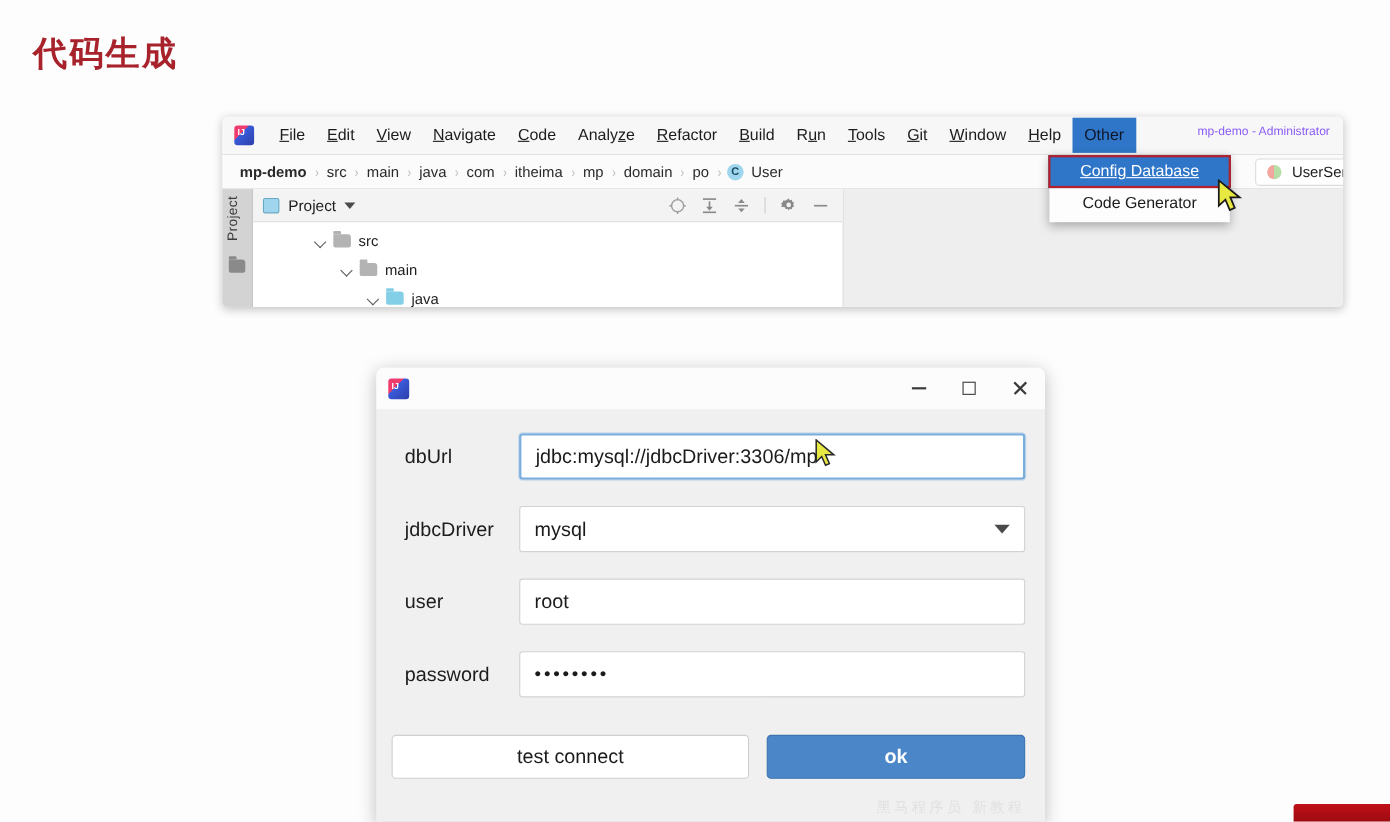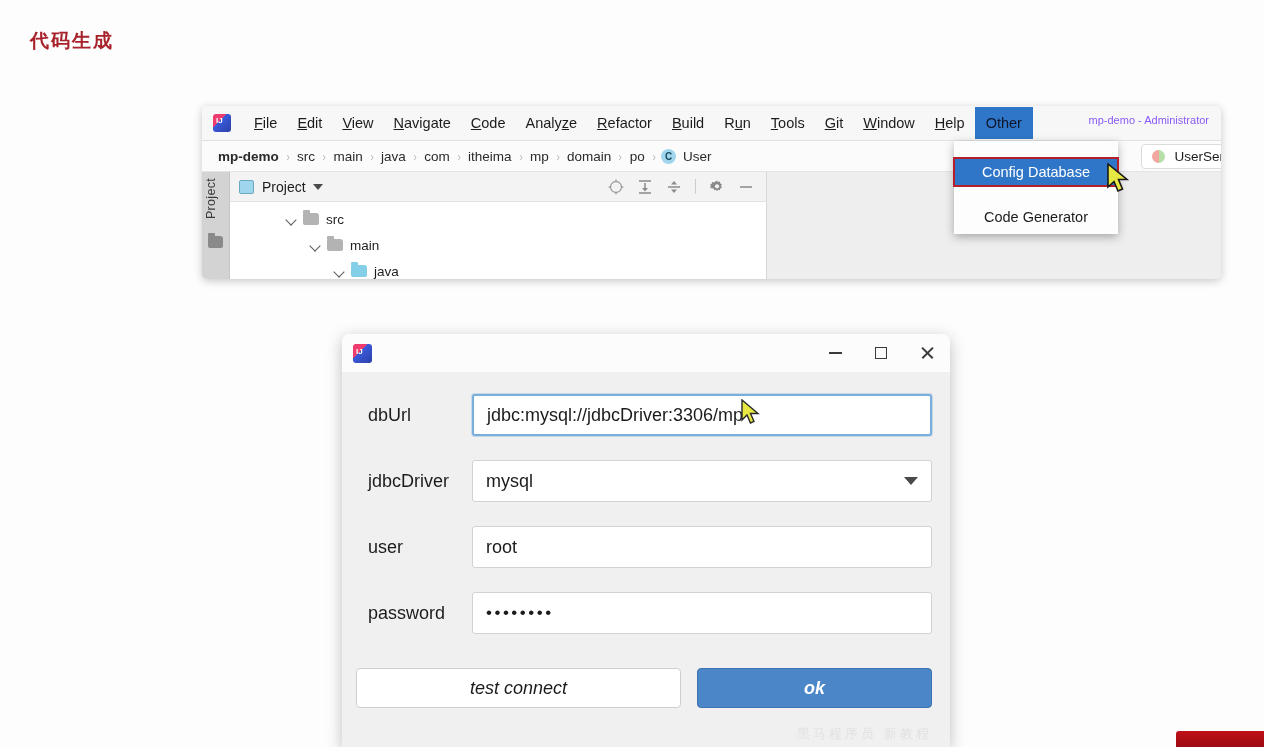--- a/index.html
+++ b/index.html
@@ -8,21 +8,21 @@
     background: #fdfdfd;
     font-family: "Liberation Sans", sans-serif;
     overflow: hidden;
     position: relative;
   }
 
   
   .slide-title {
     position: absolute;
     left: 30px; top: 28px;
-    font-size: 19px;
+    font-size: 31px;
     font-weight: bold;
     color: #a8222b;
     letter-spacing: 2px;
     font-family: "DejaVu Sans", sans-serif;
   }
 
   
   .ide-window {
     position: absolute;
     left: 202px; top: 106px;
@@ -251,22 +251,23 @@
     display: flex;
     align-items: center;
     justify-content: center;
     font-size: 14.5px;
     color: #1c1c1c;
   }
   .dd-item.selected {
     background: #2f76c8;
     color: #ffffff;
     border: 2px solid #b4202a;
-    margin: 16px -1px;
+    margin: 0 -1px;
     height: 30px;
+    text-decoration: underline;
   }
 
   
   .cursor { position: absolute; z-index: 60; pointer-events: none; }
 
   
   .dialog {
     position: absolute;
     left: 342px; top: 334px;
     width: 608px; height: 413px;
@@ -350,21 +351,20 @@
     border-left: 7px solid transparent;
     border-right: 7px solid transparent;
     border-top: 8px solid #4a4a4a;
   }
   .pw-dots { letter-spacing: 2.5px; font-size: 17px; color: #1b1b1b; }
 
   .dlg-buttons {
     display: flex;
     gap: 16px;
     padding: 10px 18px 0 14px;
-    font-style: italic;
   }
   .btn {
     height: 40px;
     border-radius: 4px;
     display: flex;
     align-items: center;
     justify-content: center;
     font-size: 18px;
   }
   .btn-secondary {

